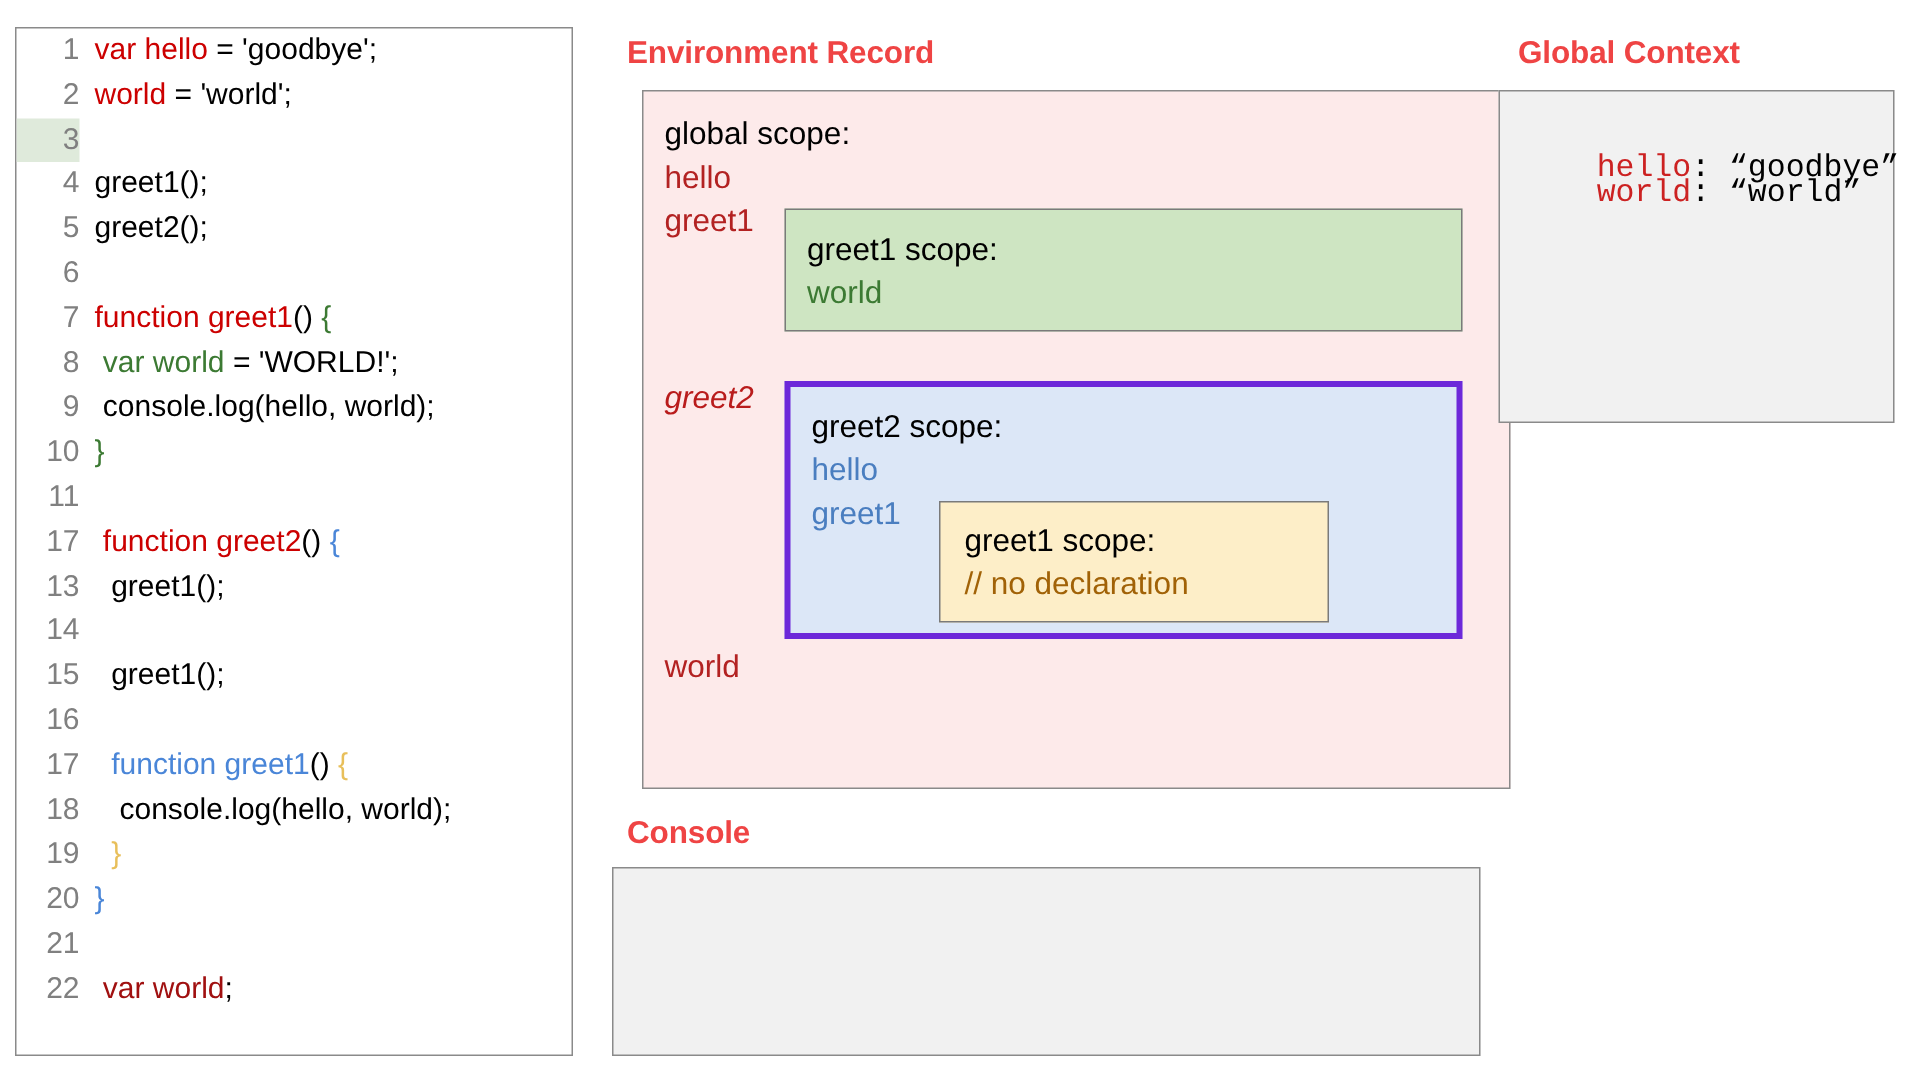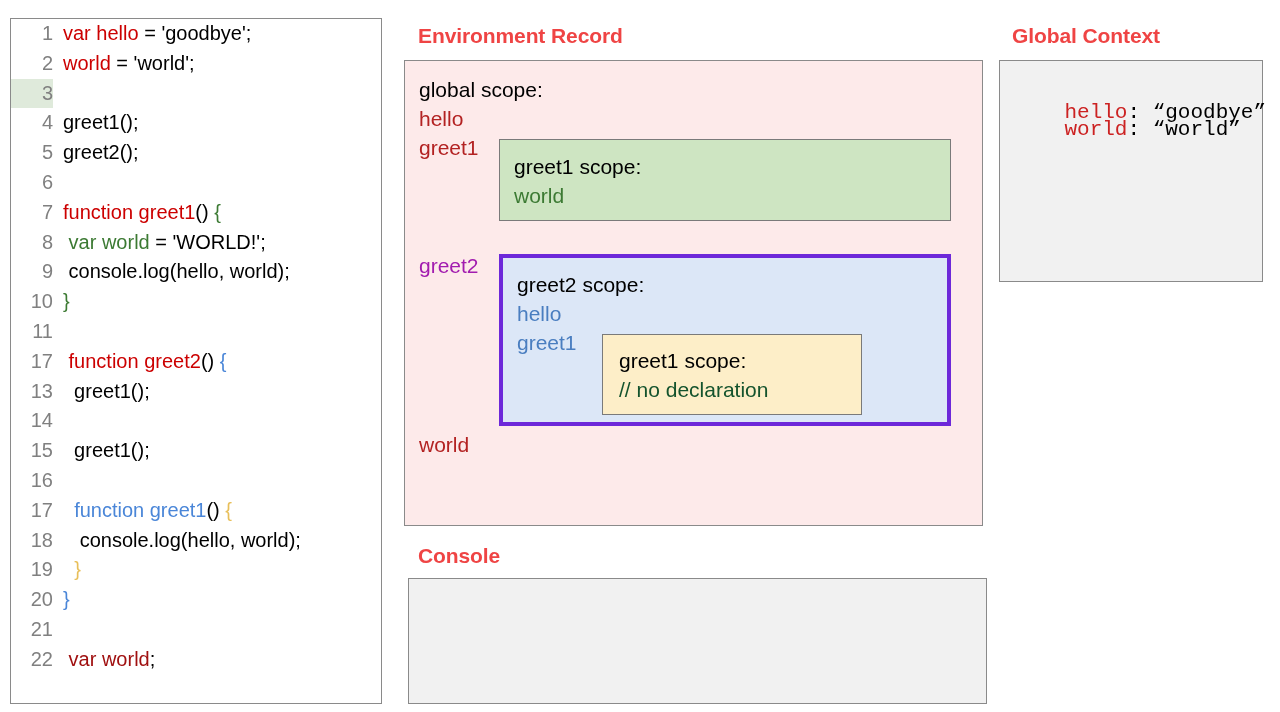--- a/index.html
+++ b/index.html
@@ -67,37 +67,37 @@
     font-weight: bold;
     color: #ef4444;
     letter-spacing: -0.1px;
   }
 
   
   #env-title { left: 418px; top: 24px; }
 
   #env-record-box {
     position: absolute;
-    left: 404px;
+    left: 428px;
     top: 60px;
     width: 579px;
     height: 466px;
     background: #fdeaea;
     border: 1px solid #8a8a8a;
     box-sizing: border-box;
   }
   .scope-label {
     position: absolute;
     font-size: 21px;
     white-space: pre;
   }
   #global-scope-label { left: 14px; top: 17px; color: #000000; }
   #global-var-hello   { left: 14px; top: 46px; color: #b32222; }
   #global-var-greet1  { left: 14px; top: 75px; color: #b32222; }
-  #global-var-greet2  { left: 14px; top: 193px; color: #a21caf; }
+  #global-var-greet2  { left: 14px; top: 193px; color: #b91c1c; font-style: italic; }
   #global-var-world   { left: 14px; top: 372px; color: #b32222; }
 
   #greet1-scope-box {
     position: absolute;
     left: 94px;
     top: 78px;
     width: 452px;
     height: 82px;
     background: #cee5c2;
     border: 1px solid #7a7a7a;
@@ -157,21 +157,21 @@
   }
   #greet1-inner-title {
     position: absolute;
     left: 16px; top: 14px;
     font-size: 21px; color: #000000;
     white-space: pre;
   }
   #greet1-inner-note {
     position: absolute;
     left: 16px; top: 43px;
-    font-size: 21px; color: #14532d;
+    font-size: 21px; color: #a16207;
     white-space: pre;
   }
 
   
   #console-title { left: 418px; top: 544px; }
   #console-box {
     position: absolute;
     left: 408px;
     top: 578px;
     width: 579px;

